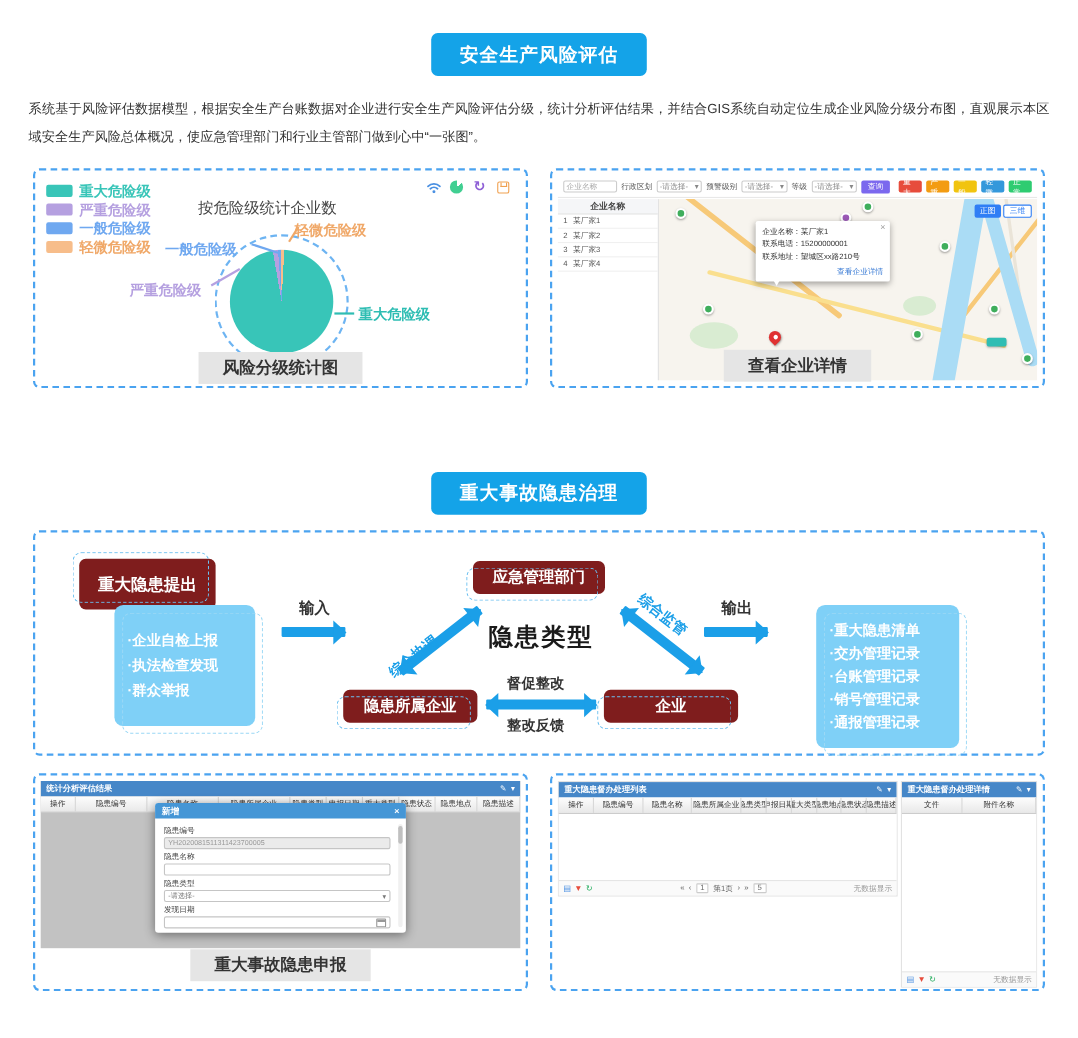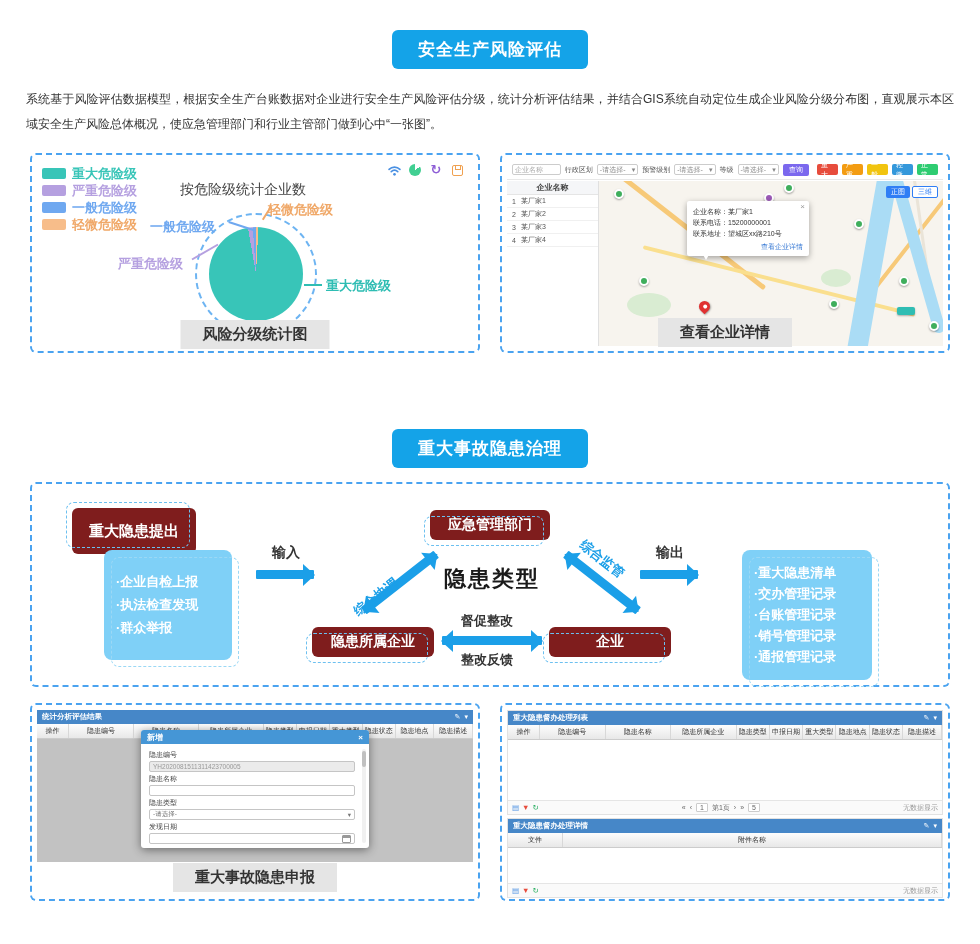--- a/index.html
+++ b/index.html
@@ -133,21 +133,21 @@
   .al-out{left:624px;top:60px;}
   .al-urge{left:429px;top:128px;font-size:13px;}
   .al-fb{left:429px;top:167px;font-size:13px;}
   .al-co{left:318px;top:104px;transform:rotate(-38deg);color:#1b9fe8;font-size:13px;}
   .al-su{left:544px;top:66px;transform:rotate(38deg);color:#1b9fe8;font-size:13px;}
 
   
   .app-panel{flex:1;height:198px;}
   .app-shot{position:absolute;left:5px;right:5px;top:5px;overflow:hidden;background:#fff;}
   .shot-declare{height:152px;background:#c2c2c2;}
-  .shot-supervise{height:188px;display:flex;flex-direction:column;gap:3px;background:#fff;}
+  .shot-supervise{height:188px;display:flex;flex-direction:row;gap:3px;background:#fff;}
   .tbar{height:14px;background:#4687c8;display:flex;align-items:center;justify-content:space-between;
         padding:0 5px;color:#fff;font-size:7.5px;flex:0 0 14px;}
   .tbar .ttl{font-weight:bold;white-space:nowrap;overflow:hidden;}
   .ics{display:flex;gap:4px;font-size:7px;}
   .ic{cursor:pointer;}
   .cols{display:flex;height:15px;background:linear-gradient(#fdfdfd,#e8e8e8);border-bottom:1px solid #ccc;flex:0 0 15px;}
   .col{flex:1;border-right:1px solid #d8d8d8;font-size:7px;color:#333;display:flex;align-items:center;
        justify-content:center;white-space:nowrap;overflow:hidden;cursor:pointer;}
   .col-op{flex:0 0 32px;}
   .col-lg{flex:1.7;}

